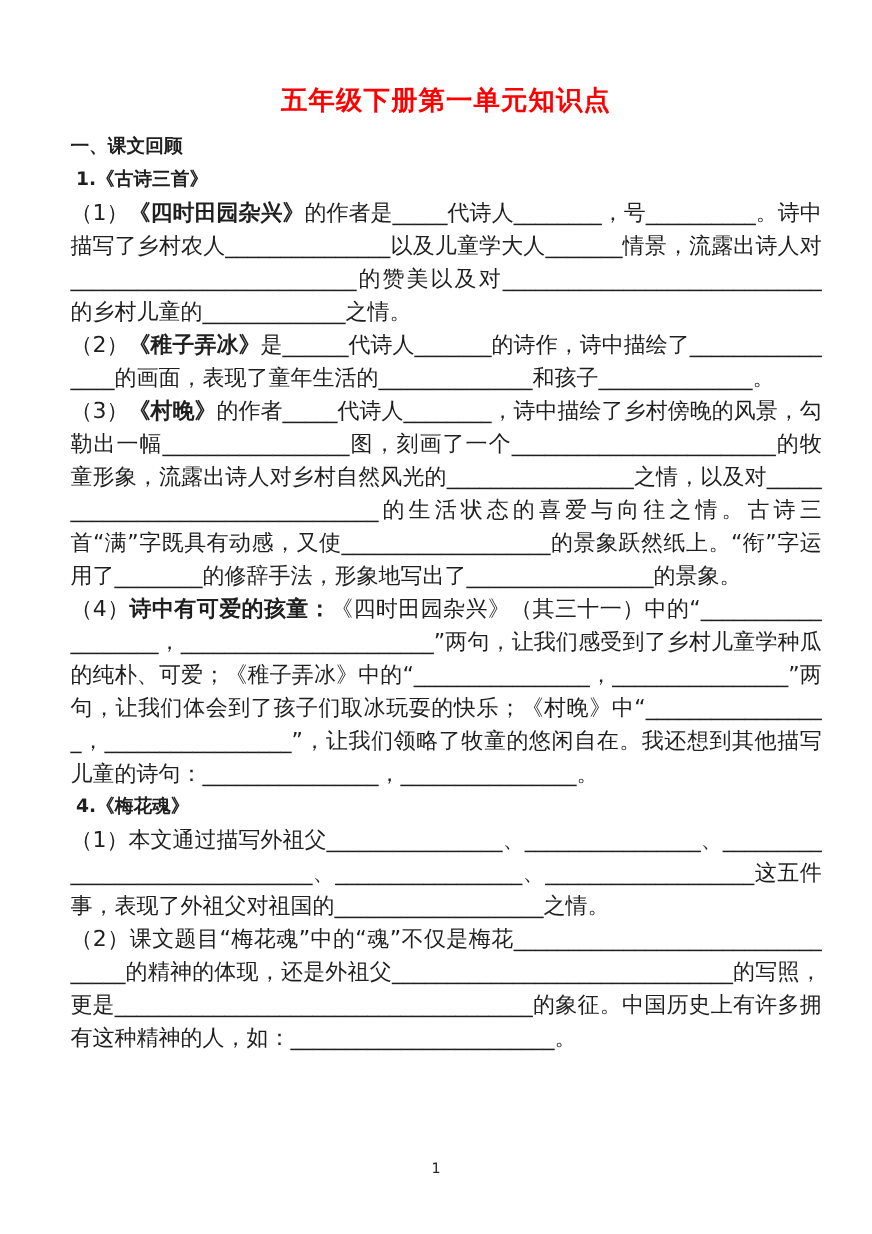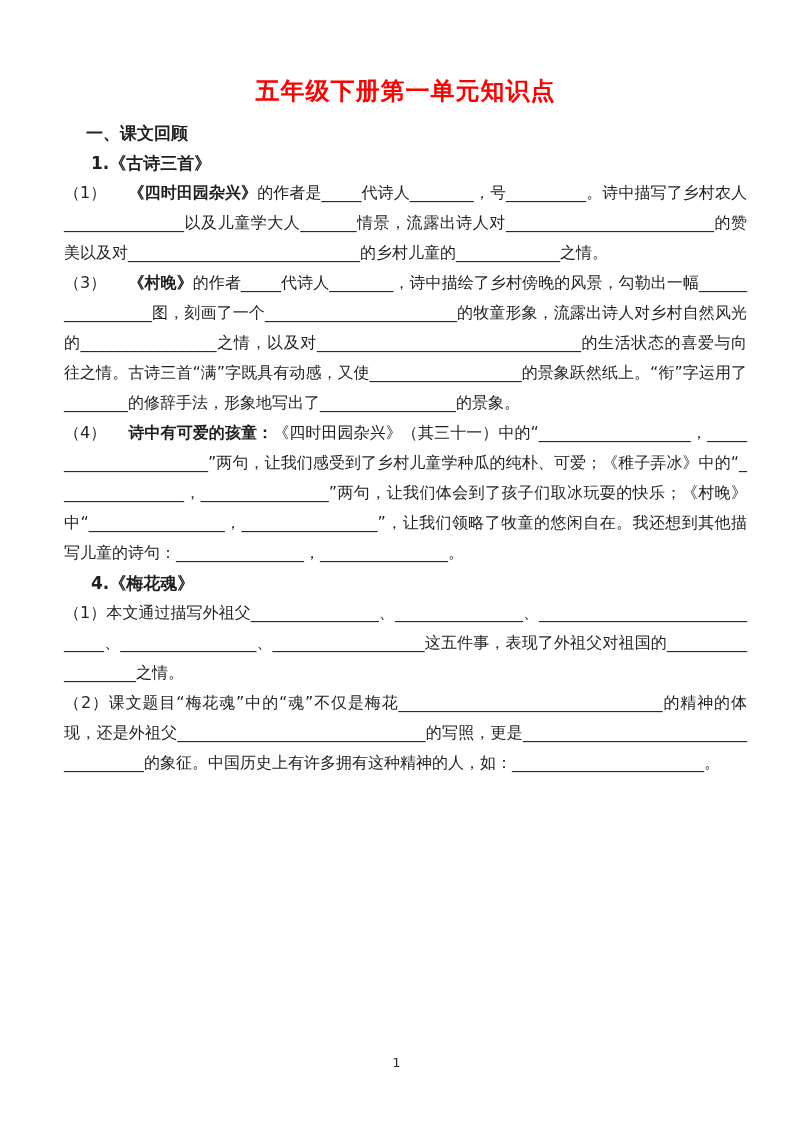--- a/index.html
+++ b/index.html
@@ -22,33 +22,33 @@
     margin: 0 0 10px 0;
     text-align: center;
     color: #fe0000;
     font-weight: bold;
     font-size: 24px;
     line-height: 34px;
     letter-spacing: 1px;
   }
   p.para {
     margin: 0;
-    font-size: 16px;
+    font-size: 20px;
     line-height: 30px;
     text-align: justify;
     text-justify: inter-character;
     word-break: break-all;
   }
   p.heading {
     font-weight: bold;
     text-align: left;
     font-size: 17px;
   }
   p.num-indent { text-indent: 5px; }
-  .b { font-weight: bold; margin-left: 22px; }
+  .b { font-weight: bold; }
   .pageno {
     position: absolute;
     bottom: 52px;
     left: 0;
     width: 100%;
     text-align: center;
     font-size: 13px;
     color: #2b2b2b;
   }
 </style>
@@ -64,20 +64,23 @@
   </p>
 
   <p class="para heading num-indent">
     <span class="b">1.《古诗三首》</span>
   </p>
 
   <p class="para">
     <span>（1）</span><span class="b">《四时田园杂兴》</span><span>的作者是_____代诗人________，号__________。诗中描写了乡村农人_______________以及儿童学大人_______情景，流露出诗人对__________________________的赞美以及对_____________________________的乡村儿童的_____________之情。</span>
   </p>
 
+  <p class="para">
+    <span>（2）</span><span class="b">《稚子弄冰》</span><span>是______代诗人_______的诗作，诗中描绘了________________的画面，表现了童年生活的______________和孩子______________。</span>
+  </p>
 
   <p class="para">
     <span>（3）</span><span class="b">《村晚》</span><span>的作者_____代诗人________，诗中描绘了乡村傍晚的风景，勾勒出一幅_________________图，刻画了一个________________________的牧童形象，流露出诗人对乡村自然风光的_________________之情，以及对_________________________________的生活状态的喜爱与向往之情。古诗三首“满”字既具有动感，又使___________________的景象跃然纸上。“衔”字运用了________的修辞手法，形象地写出了_________________的景象。</span>
   </p>
 
   <p class="para">
     <span>（4）</span><span class="b">诗中有可爱的孩童：</span><span>《四时田园杂兴》（其三十一）中的“___________________，_______________________”两句，让我们感受到了乡村儿童学种瓜的纯朴、可爱；《稚子弄冰》中的“________________，________________”两句，让我们体会到了孩子们取冰玩耍的快乐；《村晚》中“_________________，_________________”，让我们领略了牧童的悠闲自在。我还想到其他描写儿童的诗句：________________，________________。</span>
   </p>
 
 

